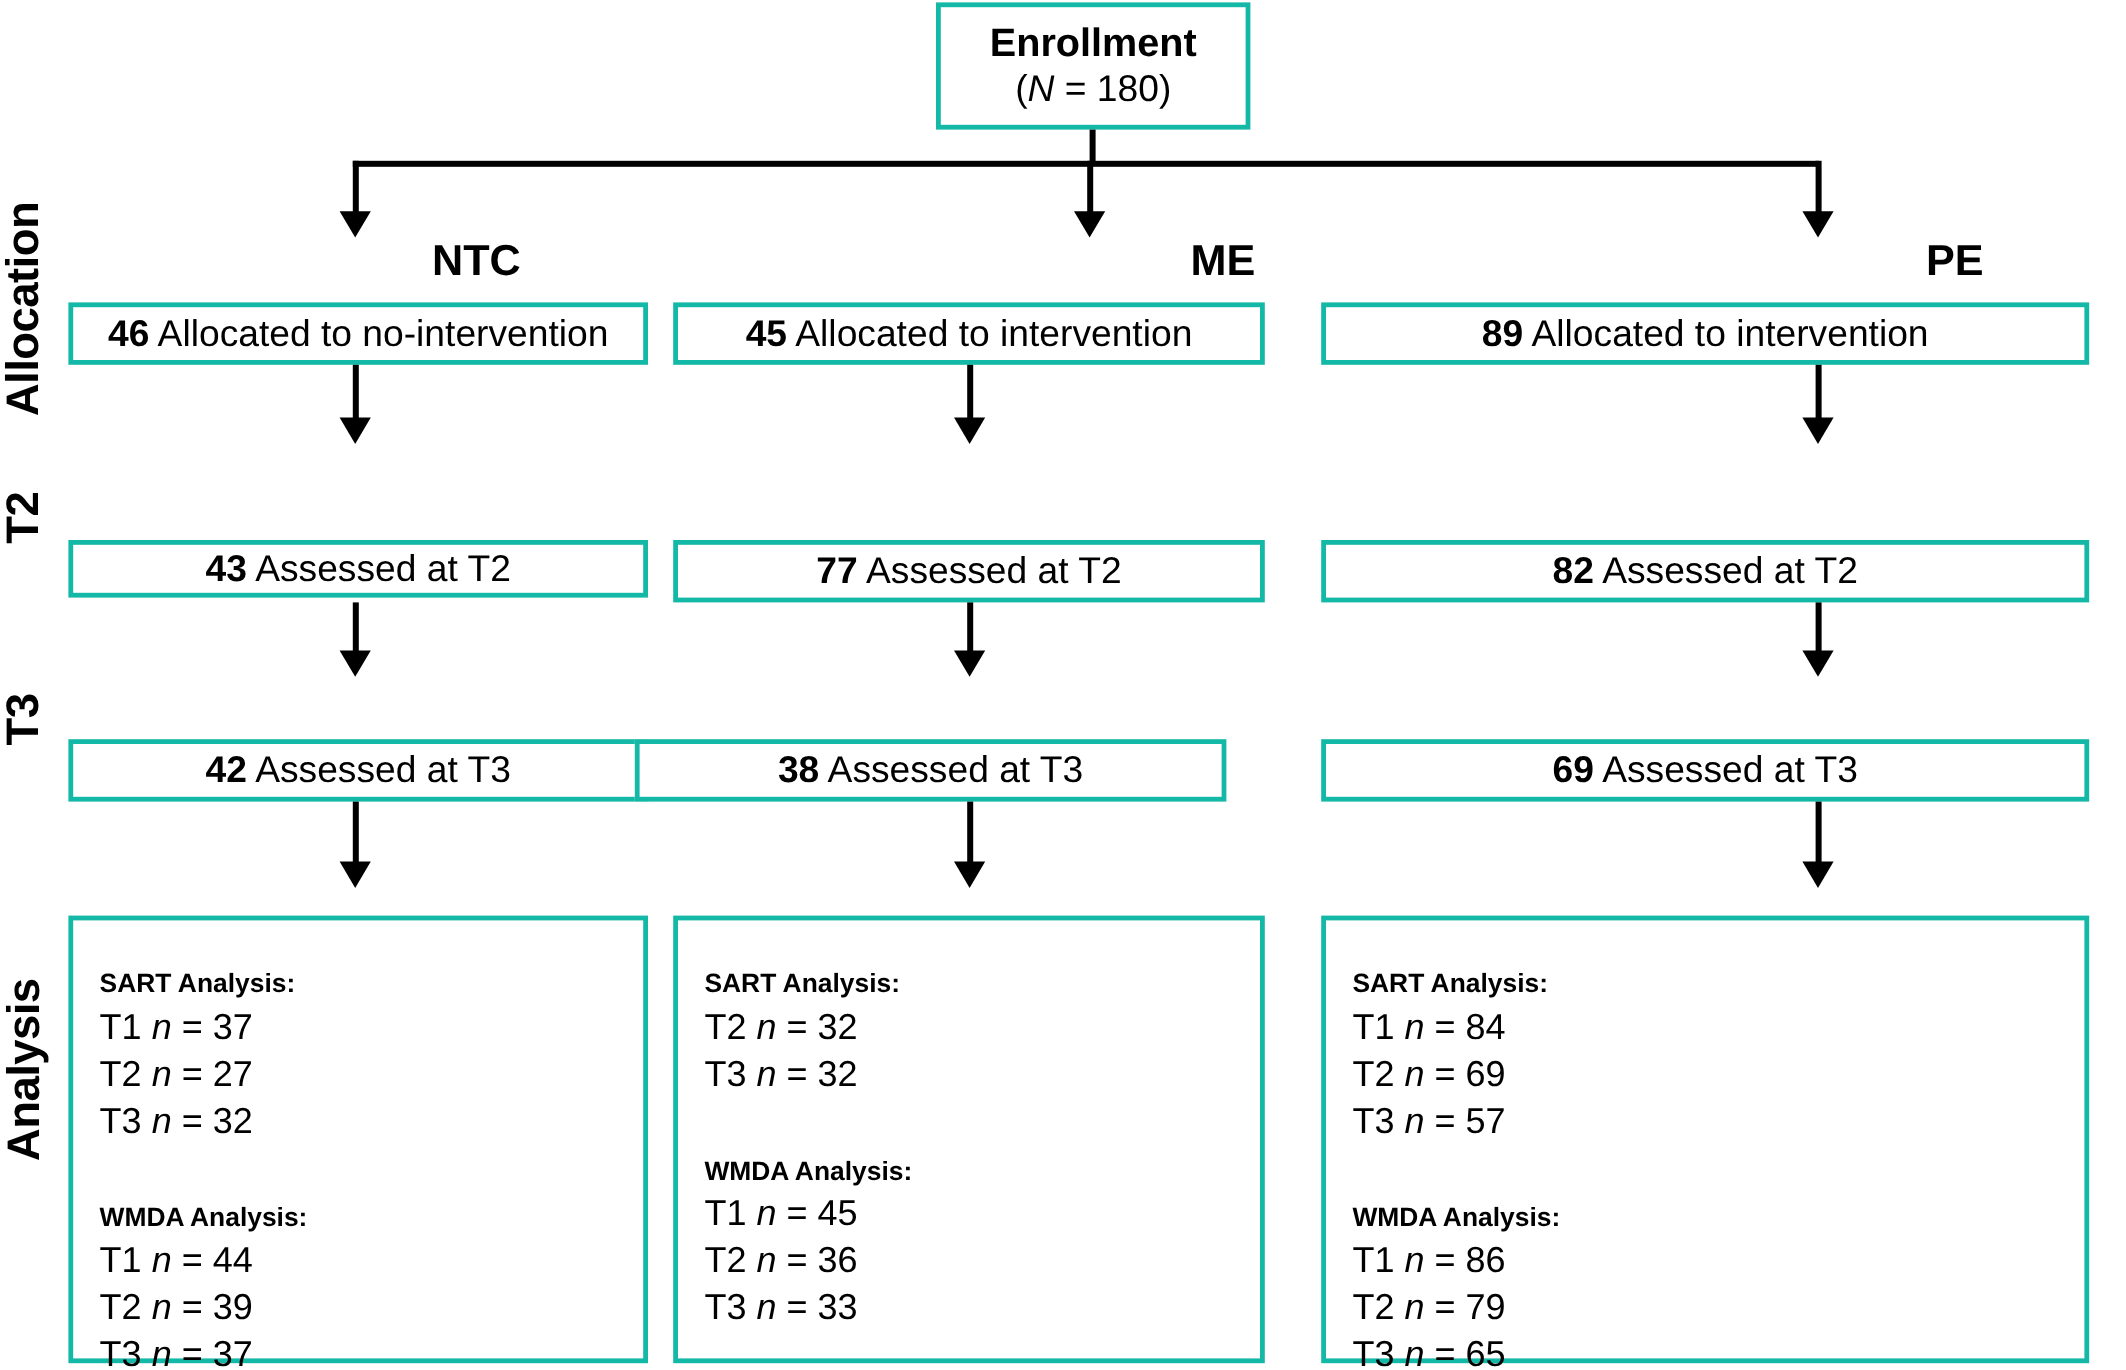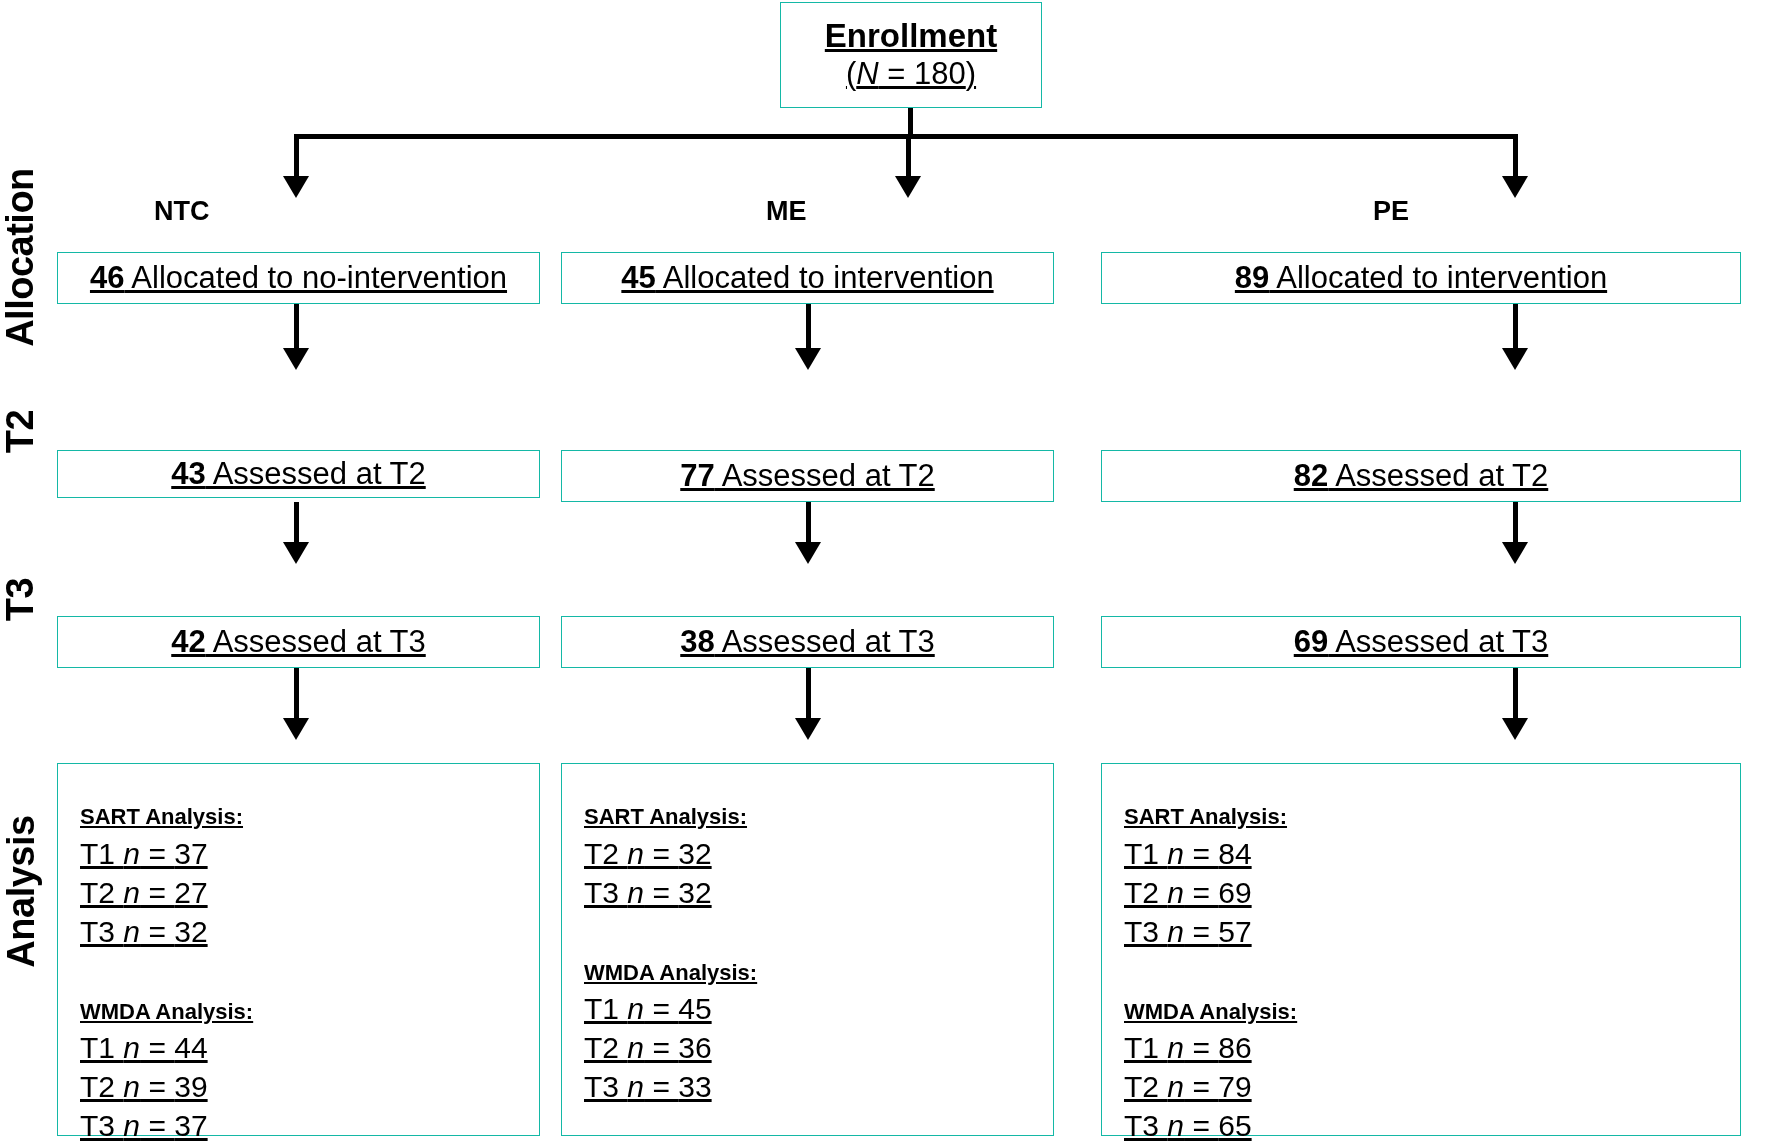--- a/index.html
+++ b/index.html
@@ -27,24 +27,23 @@
     letter-spacing: -0.5px;
     white-space: nowrap;
     transform-origin: 50% 50%;
     transform: rotate(-90deg);
     text-align: center;
   }
 
   
   .box {
     position: absolute;
-    border: 1px solid #14b8a6;
+    border: 4px solid #14b8a6;
     background: #ffffff;
     box-sizing: border-box;
-    text-decoration: underline;
   }
   .box-center {
     display: flex;
     align-items: center;
     justify-content: center;
     text-align: center;
     font-size: 31px;
   }
   .box-analysis {
     padding: 26px 22px 10px 22px;
@@ -72,22 +71,22 @@
   }
   .enroll-sub {
     font-size: 31px;
     line-height: 1.25;
   }
 
   
   .group-header {
     position: absolute;
     font-weight: bold;
-    font-size: 27px;
-    text-align: left;
+    font-size: 36px;
+    text-align: right;
     white-space: nowrap;
   }
 
   
   .vline {
     position: absolute;
     background: #000000;
     width: 5px;
   }
   .hline {
@@ -174,21 +173,21 @@
   <div class="vline" style="left:806px; top:502px; height:42px;"></div>
   <div class="arrowhead" style="left:795px; top:542px;"></div>
 
   <div class="vline" style="left:1513px; top:502px; height:42px;"></div>
   <div class="arrowhead" style="left:1502px; top:542px;"></div>
 
   <div class="box box-center" style="left:57px; top:616px; width:483px; height:52px;">
     <div><span class="b">42</span><span> Assessed at T3</span></div>
   </div>
 
-  <div class="box box-center" style="left:561px; top:616px; width:493px; height:52px;">
+  <div class="box box-center" style="left:529px; top:616px; width:493px; height:52px;">
     <div><span class="b">38</span><span> Assessed at T3</span></div>
   </div>
 
   <div class="box box-center" style="left:1101px; top:616px; width:640px; height:52px;">
     <div><span class="b">69</span><span> Assessed at T3</span></div>
   </div>
 
   <div class="vline" style="left:294px; top:668px; height:52px;"></div>
   <div class="arrowhead" style="left:283px; top:718px;"></div>
 

